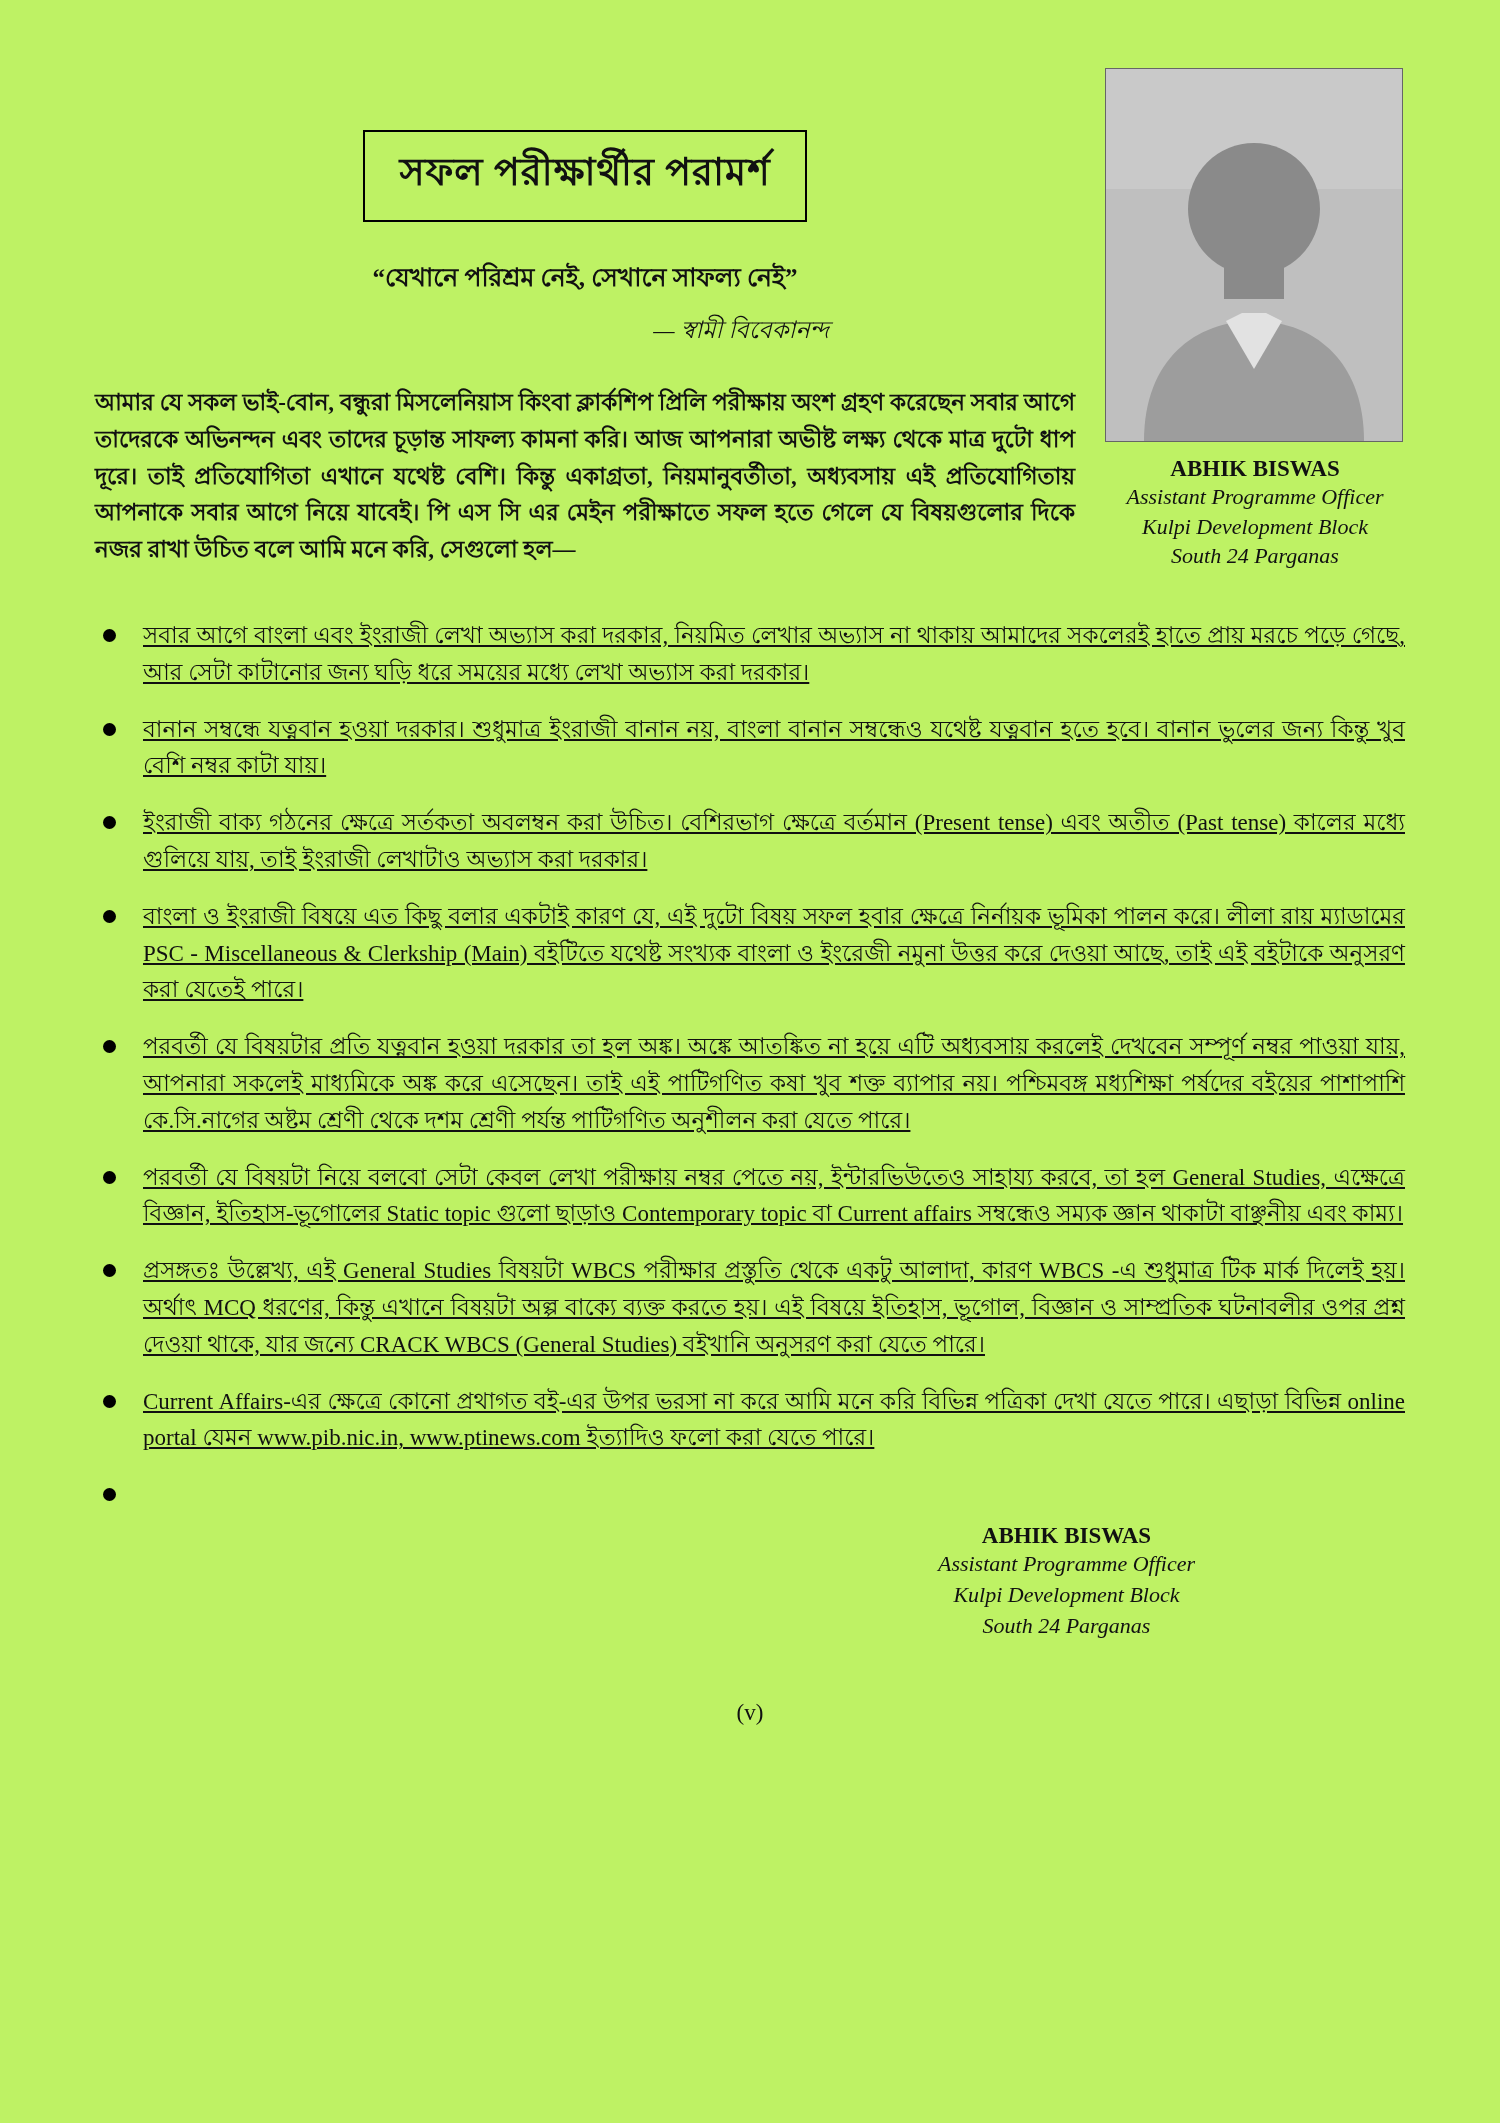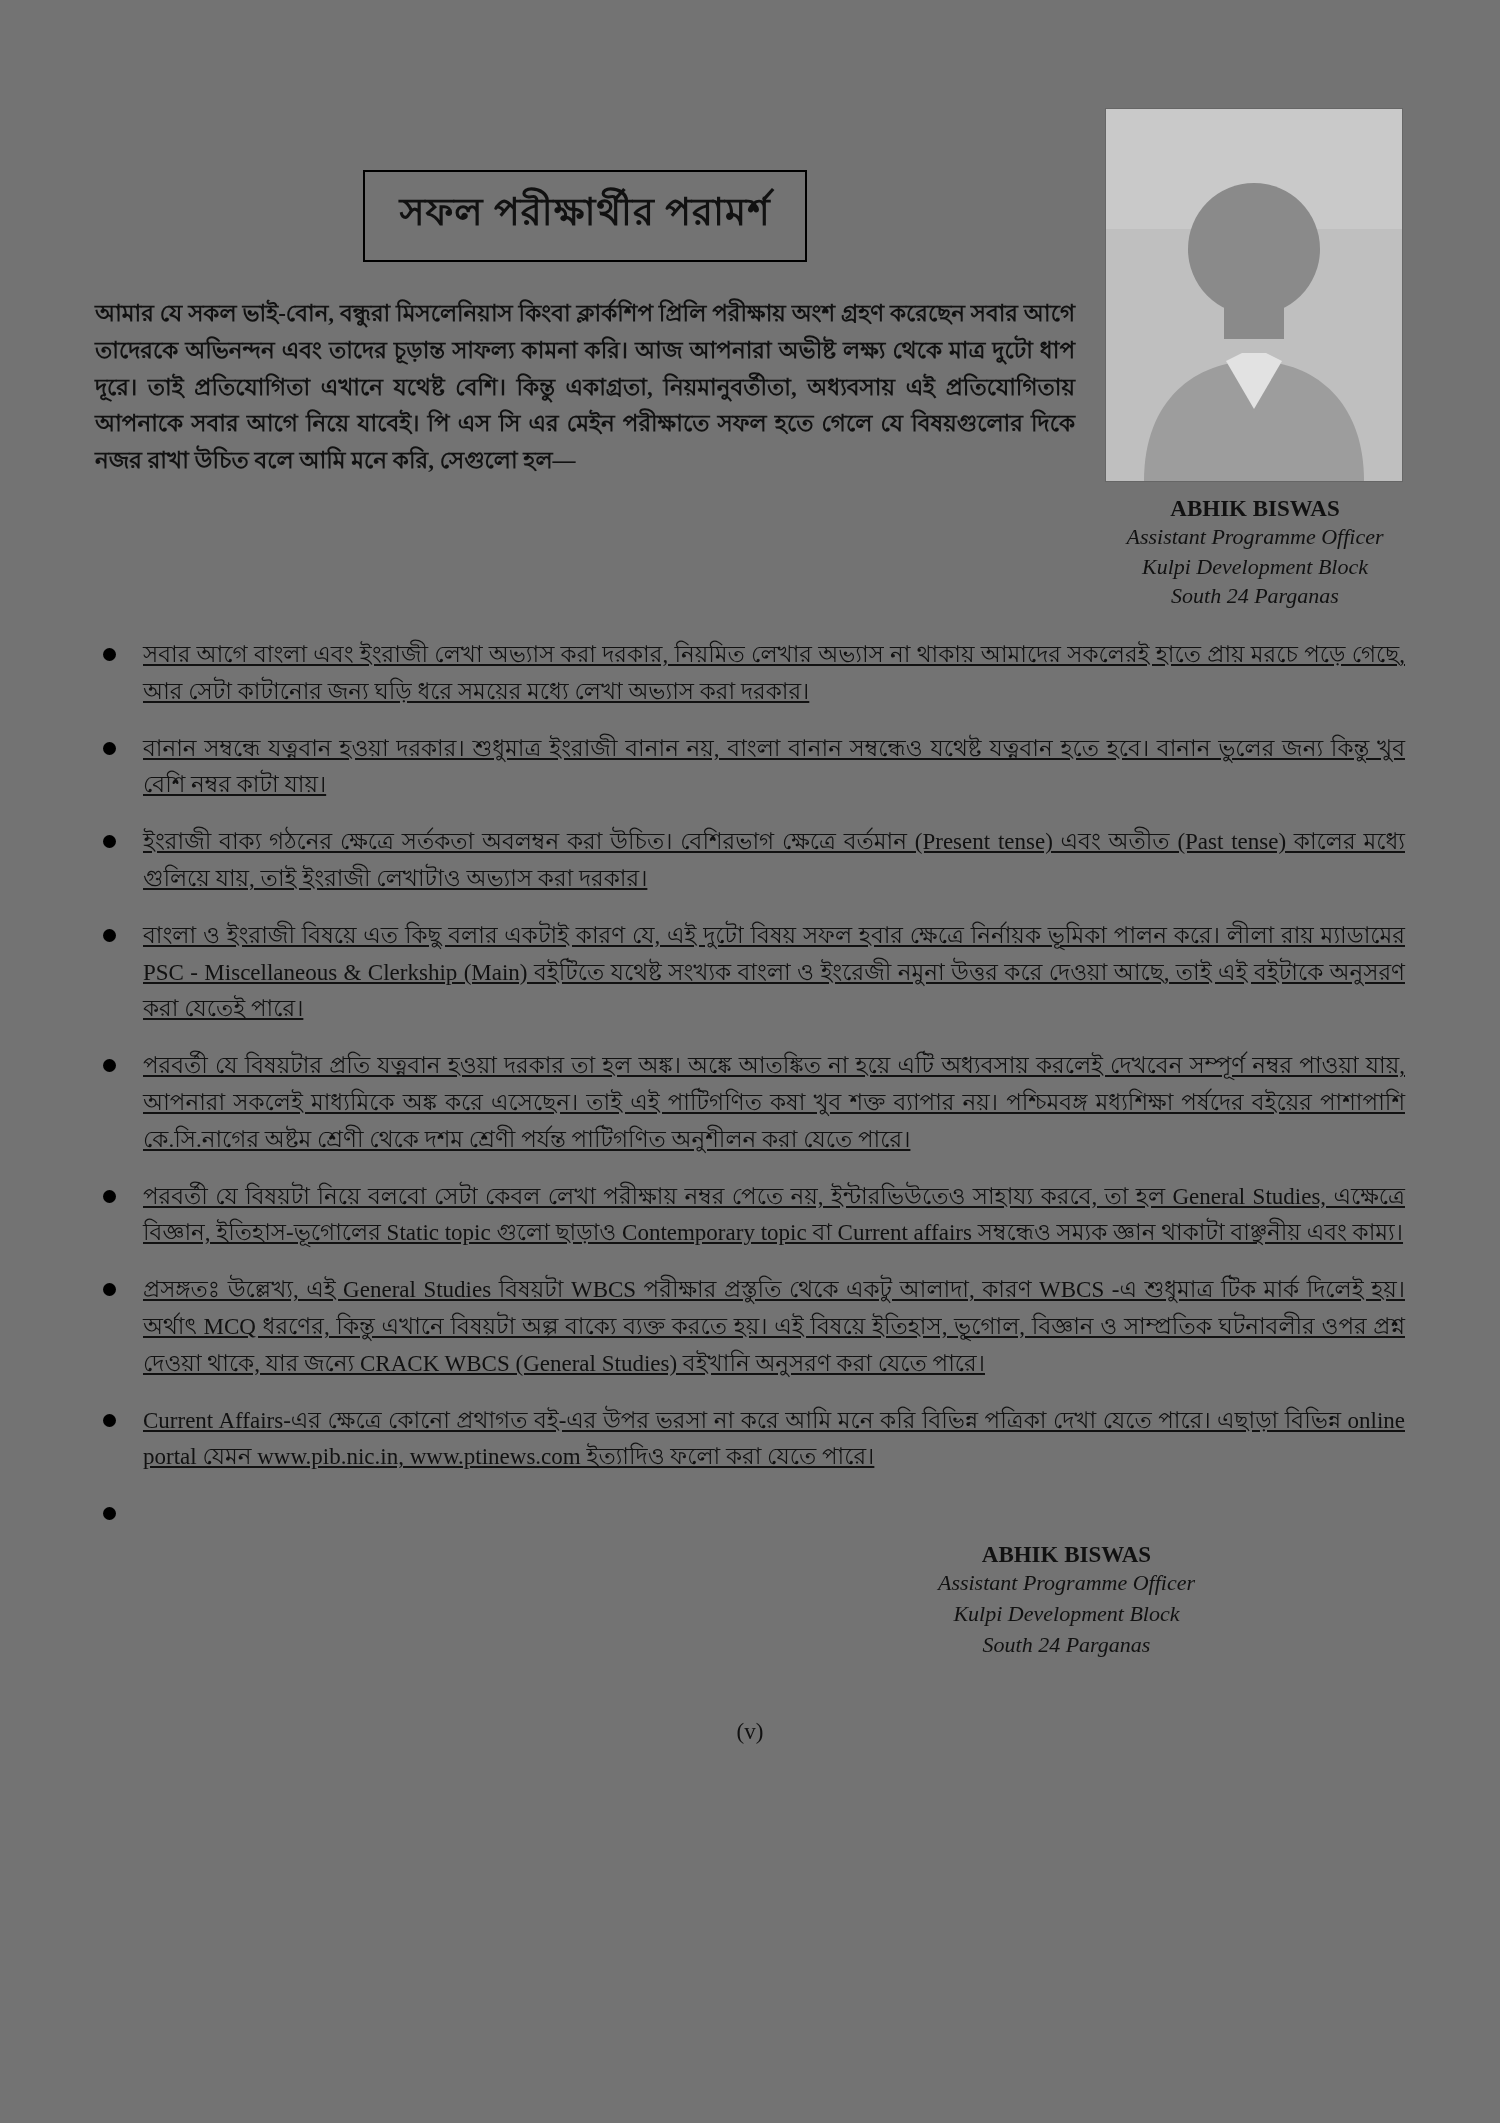--- a/index.html
+++ b/index.html
@@ -1,24 +1,24 @@
 <!DOCTYPE html>
 <html><head>
 <meta charset="utf-8">
 <style>
   html, body { margin: 0; padding: 0; background: #ffffff; }
   .page {
     width: 1500px;
     height: 2123px;
     margin: 0 auto;
-    background: #737373;
+    background: #bef264;
     color: #111;
     font-family: "Liberation Serif", "DejaVu Serif", serif;
     box-sizing: border-box;
-    padding: 108px 95px 0 95px;
+    padding: 68px 95px 0 95px;
     position: relative;
   }
 
   
   .header-area { display: flex; align-items: flex-start; }
   .header-left { flex: 1 1 auto; min-width: 0; padding-right: 30px; }
   .header-right { flex: 0 0 300px; }
 
   .title-box-wrap { text-align: center; margin-top: 62px; }
   .title-box {
@@ -109,20 +109,24 @@
 
 <div class="page">
 
   <div class="header-area">
 
     <div class="header-left">
       <div class="title-box-wrap">
         <div class="title-box">সফল পরীক্ষার্থীর পরামর্শ</div>
       </div>
 
+      <div class="quote-wrap">
+        <div class="quote-text">“যেখানে পরিশ্রম নেই, সেখানে সাফল্য নেই”</div>
+        <div class="quote-attr">— স্বামী বিবেকানন্দ</div>
+      </div>
 
       <p class="intro">আমার যে সকল ভাই-বোন, বন্ধুরা মিসলেনিয়াস কিংবা ক্লার্কশিপ প্রিলি পরীক্ষায় অংশ গ্রহণ করেছেন সবার আগে তাদেরকে অভিনন্দন এবং তাদের চূড়ান্ত সাফল্য কামনা করি। আজ আপনারা অভীষ্ট লক্ষ্য থেকে মাত্র দুটো ধাপ দূরে। তাই প্রতিযোগিতা এখানে যথেষ্ট বেশি। কিন্তু একাগ্রতা, নিয়মানুবর্তীতা, অধ্যবসায় এই প্রতিযোগিতায় আপনাকে সবার আগে নিয়ে যাবেই। পি এস সি এর মেইন পরীক্ষাতে সফল হতে গেলে যে বিষয়গুলোর দিকে নজর রাখা উচিত বলে আমি মনে করি, সেগুলো হল—</p>
     </div>
 
     <div class="header-right">
       <div class="photo-frame">
 
         <svg viewBox="0 0 296 372" xmlns="http://www.w3.org/2000/svg">
           <rect x="0" y="0" width="296" height="372" fill="#bfbfbf"></rect>
           <rect x="0" y="0" width="296" height="120" fill="#c9c9c9"></rect>

